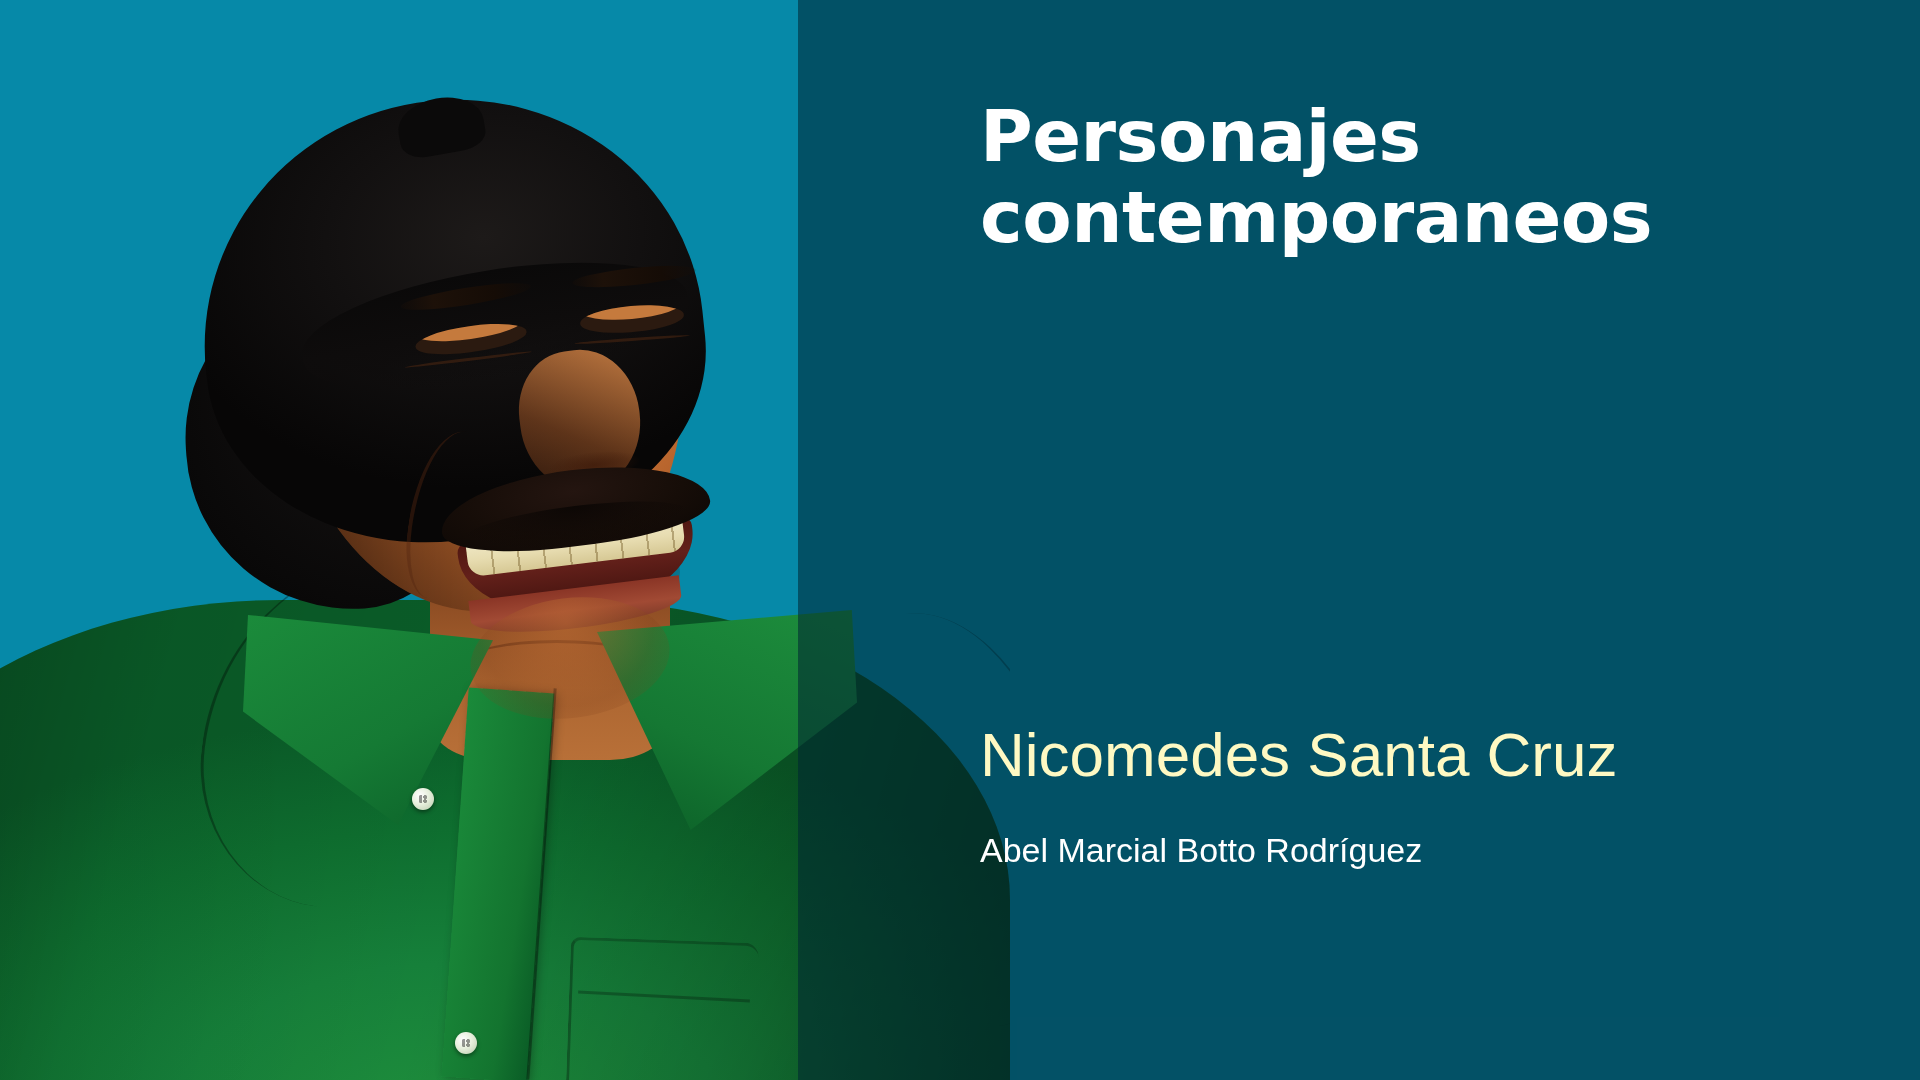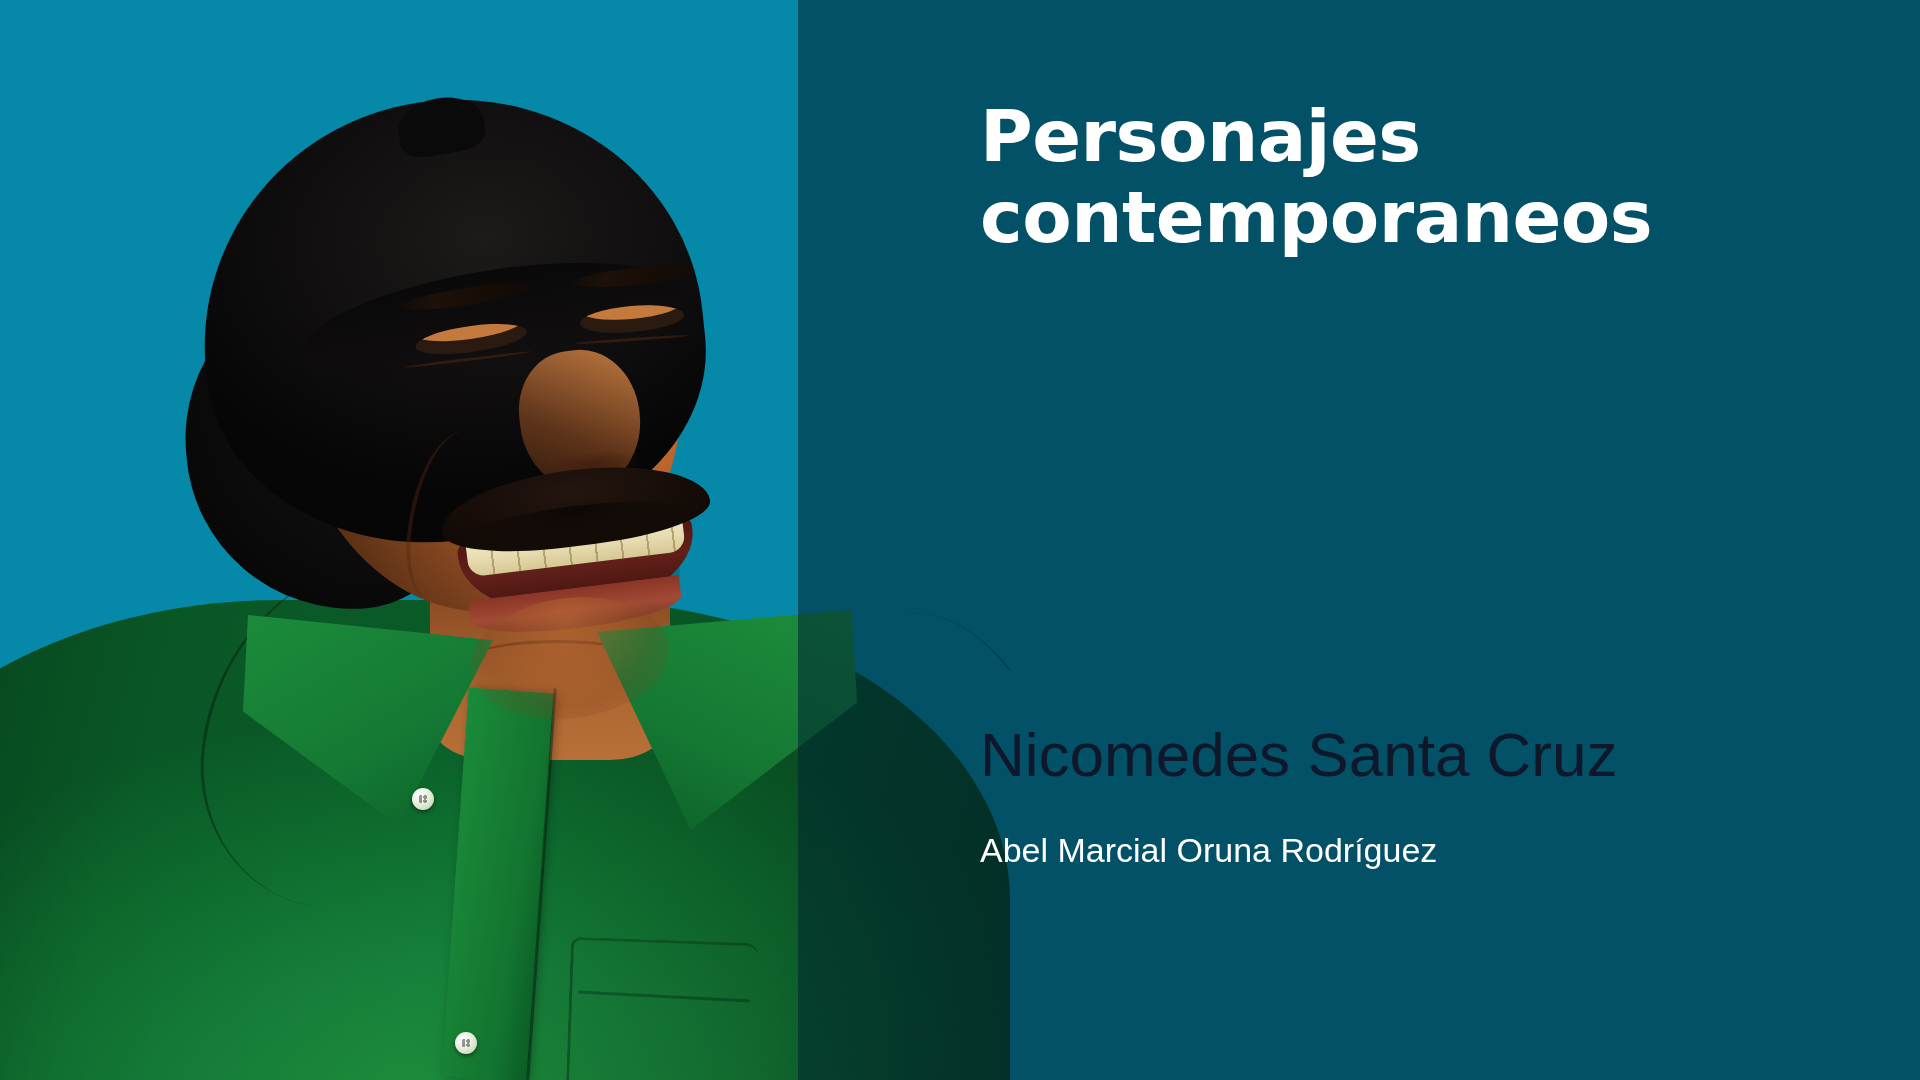--- a/index.html
+++ b/index.html
@@ -378,21 +378,21 @@
     letter-spacing: -0.5px;
     font-family: "DejaVu Sans", sans-serif;
   }
   .title .line { display: block; }
 
   .name {
     position: absolute;
     top: 722px;
     left: 0;
     width: 880px;
-    color: #0f172a;
+    color: #fef9c3;
     font-size: 62px;
     line-height: 1.05;
     font-weight: 400;
     letter-spacing: 0px;
     font-family: "Liberation Sans", sans-serif;
   }
   .authors {
     position: absolute;
     top: 826px;
     left: 0;
@@ -470,18 +470,18 @@
   <div class="text-col">
 
     <div class="title">
       <span class="line">Personajes</span>
       <span class="line">contemporaneos</span>
     </div>
 
     <div class="name">Nicomedes Santa Cruz</div>
 
     <div class="authors">
-      <span class="line">Abel Marcial Oruna Rodríguez</span>
+      <span class="line">Abel Marcial Botto Rodríguez</span>
     </div>
 
   </div>
 
 </div>
 
 </body></html>

